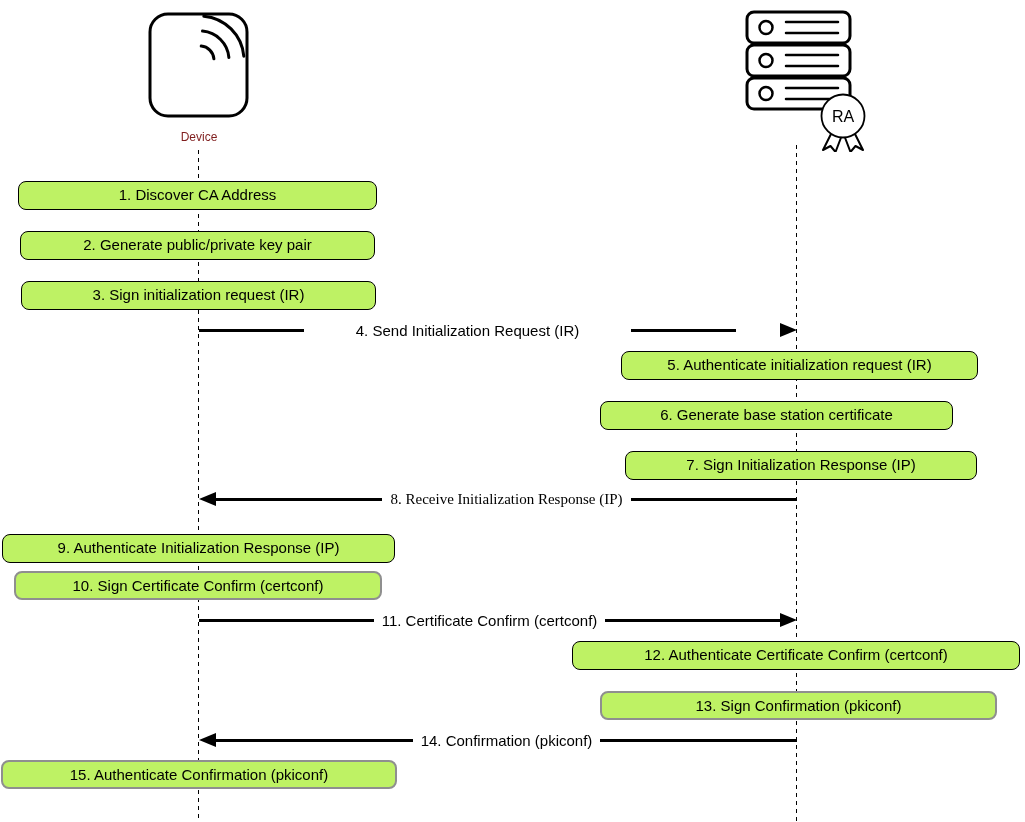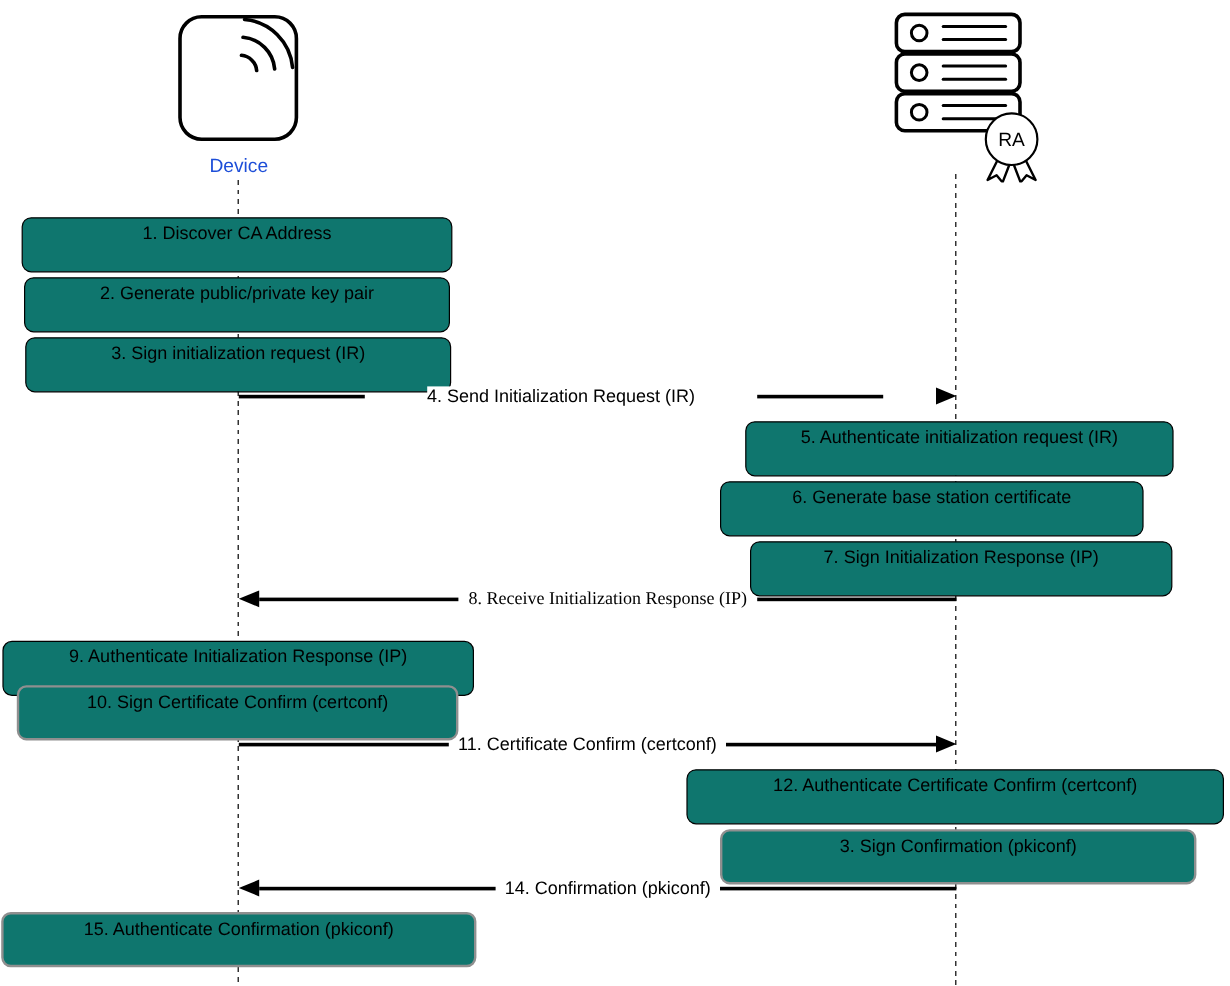--- a/index.html
+++ b/index.html
@@ -17,30 +17,30 @@
     color: #000000;
   }
   .lifeline {
     position: absolute;
     width: 1px;
     background: repeating-linear-gradient(to bottom, #000 0, #000 4px, transparent 4px, transparent 8px);
     z-index: 1;
   }
   .actor-label {
     position: absolute;
-    font-size: 16px;
+    font-size: 12px;
     text-align: center;
-    color: #1d4ed8;
+    color: #7f1d1d;
     z-index: 3;
   }
   .step-box {
     position: absolute;
     box-sizing: border-box;
-    height: 46px;
-    background: #0f766e;
+    height: 29px;
+    background: #bef264;
     border: 1.5px solid #000000;
     border-radius: 8px;
     font-size: 15px;
     line-height: 25px;
     text-align: center;
     white-space: nowrap;
     z-index: 2;
   }
   .step-box.alt {
     border: 2px solid #8f8f8f;
@@ -149,21 +149,21 @@
   <div class="step-box alt" style="left:14px; top:571px; width:368px;">10. Sign Certificate Confirm (certconf)</div>
 
   <div class="msg-arrow" style="top:611px;justify-content:flex-end;">
     <div class="seg"></div>
     <span class="msg-label">11. Certificate Confirm (certconf)</span>
     <div class="seg"></div>
     <div class="head-right"></div>
   </div>
 
   <div class="step-box" style="left:572px; top:641px; width:448px;">12. Authenticate Certificate Confirm (certconf)</div>
-  <div class="step-box alt" style="left:600px; top:691px; width:397px;">3. Sign Confirmation (pkiconf)</div>
+  <div class="step-box alt" style="left:600px; top:691px; width:397px;">13. Sign Confirmation (pkiconf)</div>
 
   <div class="msg-arrow" style="top:731px;">
     <div class="head-left"></div>
     <div class="seg"></div>
     <span class="msg-label">14. Confirmation (pkiconf)</span>
     <div class="seg"></div>
   </div>
 
   <div class="step-box alt" style="left:1px; top:760px; width:396px;">15. Authenticate Confirmation (pkiconf)</div>
 

